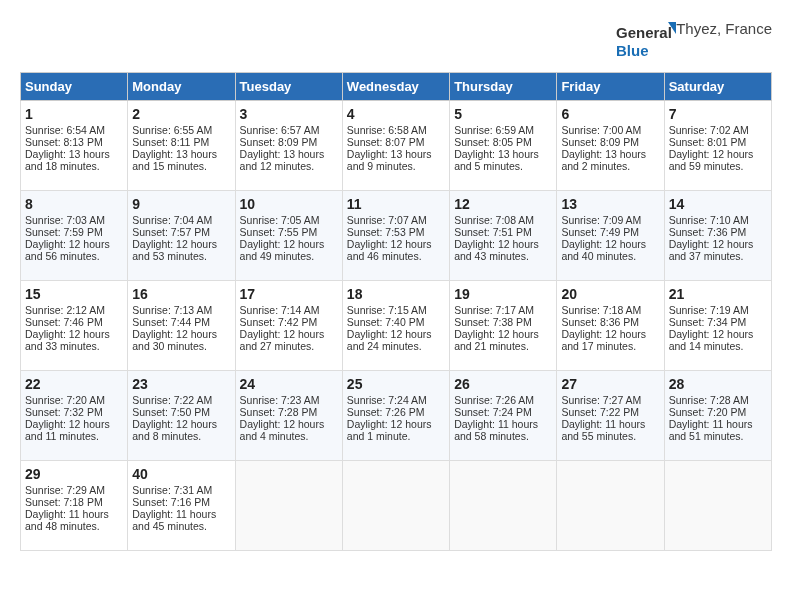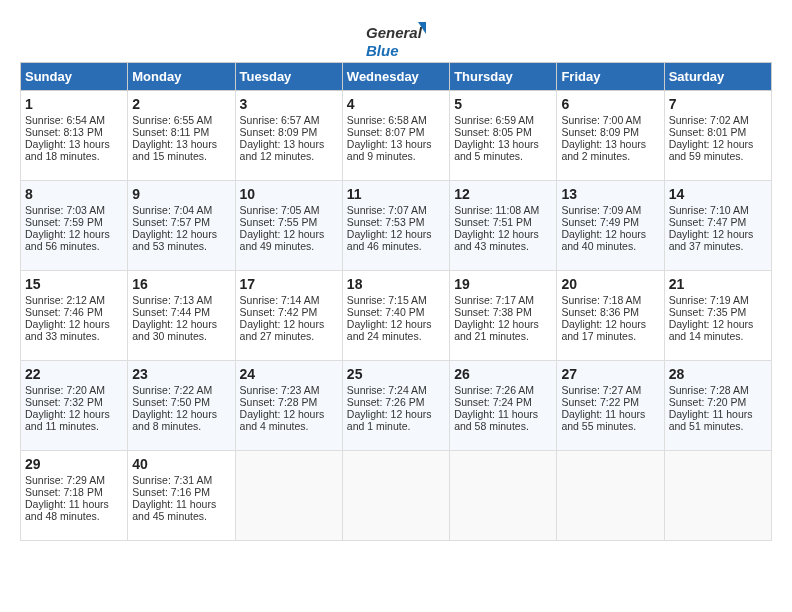--- a/index.html
+++ b/index.html
@@ -5,23 +5,23 @@
     * { box-sizing: border-box; margin: 0; padding: 0; }
     body {
       font-family: Arial, sans-serif;
       background: #fff;
       width: 792px;
       min-height: 612px;
       padding: 20px;
     }
     .header-area {
       display: flex;
-      justify-content: center;
+      justify-content: flex-end;
       align-items: flex-start;
-      font-style: italic;
+      margin-bottom: 10px;
     }
     .logo {
       display: flex;
       align-items: center;
       gap: 4px;
     }
     .title-area {
       text-align: right;
     }
     .month-title {
@@ -80,20 +80,21 @@
 
 <div class="header-area">
   <div class="logo">
   <svg width="60" height="42" viewBox="0 0 60 42">
     <text x="0" y="18" font-size="15" font-weight="bold" font-family="Arial" fill="#333">General</text>
     <text x="0" y="36" font-size="15" font-weight="bold" font-family="Arial" fill="#1a6eb5">Blue</text>
     <polygon points="52,2 60,2 60,14" fill="#1a6eb5"></polygon>
   </svg>
 </div>
   <div class="title-area">
+    <div class="location-title">Thyez, France</div>
   </div>
 </div>
 
 <table>
   <thead>
     <tr>
       <th>Sunday</th>
       <th>Monday</th>
       <th>Tuesday</th>
       <th>Wednesday</th>
@@ -167,34 +168,34 @@
         <span>Daylight: 12 hours and 49 minutes.</span>
       </td>
         <td>
         <span class="day-number">11</span>
         <span>Sunrise: 7:07 AM</span><br>
         <span>Sunset: 7:53 PM</span><br>
         <span>Daylight: 12 hours and 46 minutes.</span>
       </td>
         <td>
         <span class="day-number">12</span>
-        <span>Sunrise: 11:08 AM</span><br>
+        <span>Sunrise: 7:08 AM</span><br>
         <span>Sunset: 7:51 PM</span><br>
         <span>Daylight: 12 hours and 43 minutes.</span>
       </td>
         <td>
         <span class="day-number">13</span>
         <span>Sunrise: 7:09 AM</span><br>
         <span>Sunset: 7:49 PM</span><br>
         <span>Daylight: 12 hours and 40 minutes.</span>
       </td>
         <td>
         <span class="day-number">14</span>
         <span>Sunrise: 7:10 AM</span><br>
-        <span>Sunset: 7:47 PM</span><br>
+        <span>Sunset: 7:36 PM</span><br>
         <span>Daylight: 12 hours and 37 minutes.</span>
       </td>
       </tr>
       <tr>
         <td>
         <span class="day-number">15</span>
         <span>Sunrise: 2:12 AM</span><br>
         <span>Sunset: 7:46 PM</span><br>
         <span>Daylight: 12 hours and 33 minutes.</span>
       </td>
@@ -224,21 +225,21 @@
       </td>
         <td>
         <span class="day-number">20</span>
         <span>Sunrise: 7:18 AM</span><br>
         <span>Sunset: 8:36 PM</span><br>
         <span>Daylight: 12 hours and 17 minutes.</span>
       </td>
         <td>
         <span class="day-number">21</span>
         <span>Sunrise: 7:19 AM</span><br>
-        <span>Sunset: 7:35 PM</span><br>
+        <span>Sunset: 7:34 PM</span><br>
         <span>Daylight: 12 hours and 14 minutes.</span>
       </td>
       </tr>
       <tr>
         <td>
         <span class="day-number">22</span>
         <span>Sunrise: 7:20 AM</span><br>
         <span>Sunset: 7:32 PM</span><br>
         <span>Daylight: 12 hours and 11 minutes.</span>
       </td>

